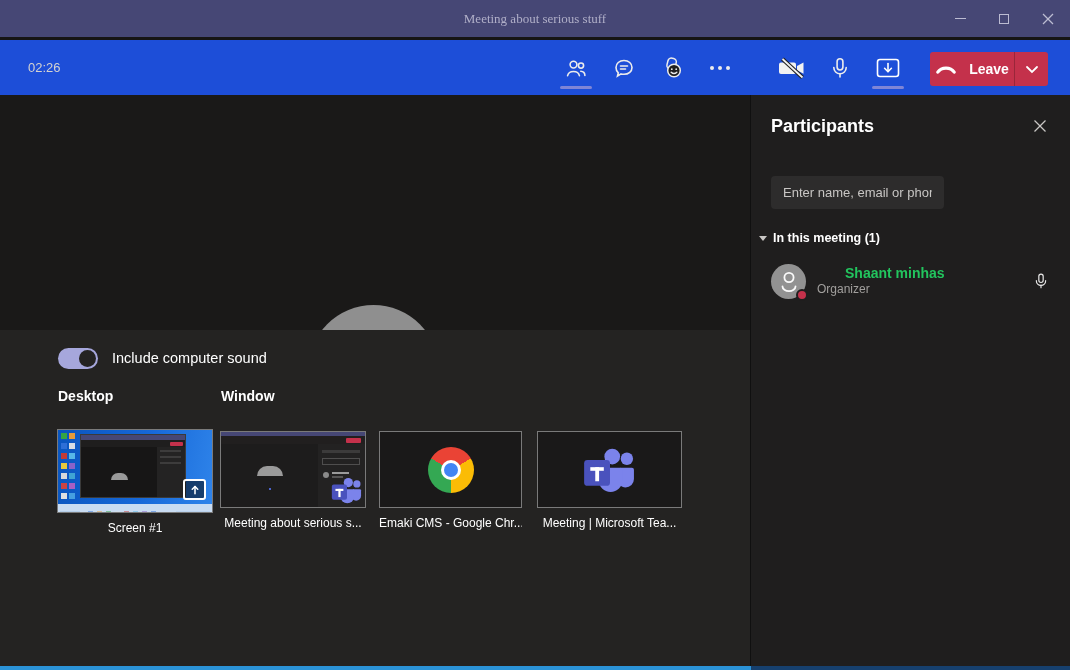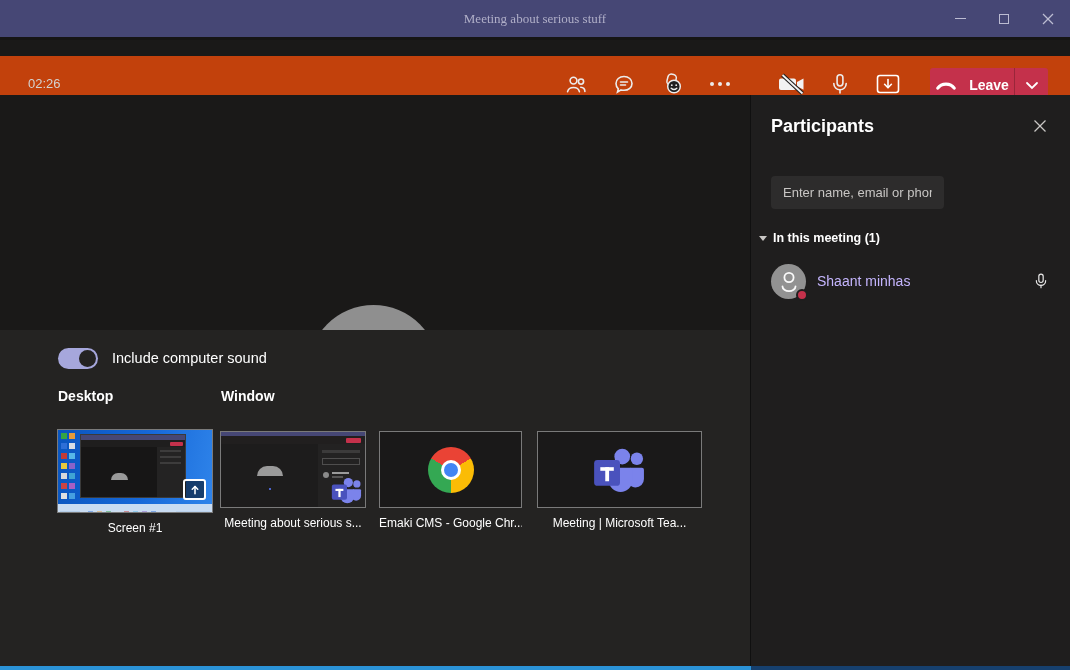--- a/index.html
+++ b/index.html
@@ -12,21 +12,21 @@
   .titlebar-gap{position:absolute;top:37px;left:0;width:100%;height:3px;background:#161515;}
   .tb-title{position:absolute;left:0;right:0;top:0;height:37px;line-height:37px;text-align:center;
             font-size:13px;color:#b0afc8;font-family:Liberation Serif, serif;}
   .tb-controls{position:absolute;right:0;top:0;height:37px;display:flex;}
   .tb-btn{width:44px;height:37px;display:flex;align-items:center;justify-content:center;cursor:pointer;}
   .tb-btn svg{stroke:#bcbcd2;}
   .min-bar{width:11px;height:1px;background:#bcbcd2;}
   .max-box{width:10px;height:10px;border:1px solid #bcbcd2;}
 
   
-  .toolbar{position:absolute;top:56px;left:0;width:100%;height:55px;background:#c2410c;}
+  .toolbar{position:absolute;top:40px;left:0;width:100%;height:55px;background:#1d4ed8;}
   .timer{position:absolute;left:28px;top:0;height:55px;display:flex;align-items:center;
          font-size:13px;color:#d4d2d0;}
   .icon-group{position:absolute;top:5px;display:flex;gap:2px;}
   .group-center{left:553px;}
   .group-right{left:769px;}
   .icon-btn{width:46px;height:45px;display:flex;align-items:center;justify-content:center;
             position:relative;cursor:pointer;color:#ececec;}
   .icon-btn.active::after{content:"";position:absolute;left:7px;right:7px;bottom:1px;height:3px;
             border-radius:2px;background:#7f85d6;}
   .dots{display:flex;gap:4px;}
@@ -47,21 +47,21 @@
           background:#a6a7dc;cursor:pointer;}
   .toggle .knob{position:absolute;right:2px;top:2px;width:17px;height:17px;border-radius:50%;background:#242322;}
   .toggle-label{position:absolute;left:112px;top:20px;font-size:14.5px;color:#fff;}
   .group-label{position:absolute;top:58px;font-size:14px;font-weight:bold;color:#fff;}
   .gl-desktop{left:58px;} .gl-window{left:221px;}
 
   .thumb-item{position:absolute;}
   .ti-1{left:57px;top:99px;width:156px;}
   .ti-2{left:220px;top:101px;width:146px;}
   .ti-3{left:379px;top:101px;width:143px;}
-  .ti-4{left:537px;top:101px;width:165px;}
+  .ti-4{left:537px;top:101px;width:145px;}
   .thumb-box{position:relative;width:100%;border:1px solid #7a7a7a;background:#1b1a1a;overflow:hidden;cursor:pointer;}
   .ti-1 .thumb-box{height:84px;} .ti-2 .thumb-box,.ti-3 .thumb-box,.ti-4 .thumb-box{height:77px;}
   .caption{margin-top:8px;font-size:12px;color:#fff;white-space:nowrap;overflow:hidden;text-align:center;}
 
   
   .shot-desktop{position:absolute;inset:0;background:linear-gradient(100deg,#0a55be 0%,#1668d8 55%,#2f84ea 100%);}
   .desk-icons{position:absolute;left:1px;top:1px;}
   .mini-win{position:absolute;left:22px;top:4px;width:106px;height:64px;background:#171616;border:1px solid #3a3a3a;}
   .mw-title{height:5px;background:#464775;}
   .mw-toolbar{position:relative;height:7px;background:#1f1e1e;}
@@ -116,21 +116,21 @@
   .section-row{display:flex;align-items:center;gap:6px;margin:22px 0 0 8px;cursor:pointer;}
   .tri-down{width:0;height:0;border-left:4px solid transparent;border-right:4px solid transparent;
             border-top:5px solid #c8c6c4;}
   .section-label{font-size:12.5px;font-weight:bold;color:#fff;}
   .participant-row{position:relative;display:flex;align-items:center;margin:16px 20px 0 20px;height:40px;cursor:pointer;}
   .avatar{position:relative;width:35px;height:35px;border-radius:50%;background:#929292;flex:0 0 auto;
           display:flex;align-items:center;justify-content:center;}
   .presence-dot{position:absolute;right:-2px;bottom:-2px;width:12px;height:12px;border-radius:50%;
                 background:#c4314b;border:2px solid #1f1e1e;}
   .p-texts{margin-left:11px;flex:1;min-width:0;}
-  .p-name{font-size:14px;font-weight:normal;color:#c4b5fd;line-height:17px;}
+  .p-name{font-size:14px;font-weight:bold;color:#22c55e;line-height:17px;margin-left:28px;}
   .p-role{font-size:12px;color:#a19f9d;line-height:15px;}
   .p-mic{color:#e8e8e8;display:flex;align-items:center;cursor:pointer;}
 
   
   .bottom-strip{position:absolute;left:0;top:666px;width:100%;height:4px;display:flex;}
   .bs-left{width:751px;height:100%;background:#2b93d8;}
   .bs-right{flex:1;height:100%;background:#16406e;}
 
   .svg-defs{position:absolute;width:0;height:0;overflow:hidden;}
 </style>
@@ -389,20 +389,21 @@
       <div class="participant-row">
         <div class="avatar">
           <svg width="32" height="32" viewBox="0 0 32 32">
             <circle cx="16" cy="12.5" r="4.6" fill="none" stroke="#fafafa" stroke-width="1.8"></circle>
             <path d="M9.5 21.5 a6.5 4.6 0 0 0 13 0" fill="none" stroke="#fafafa" stroke-width="1.8" stroke-linecap="round"></path>
           </svg>
           <span class="presence-dot"></span>
         </div>
         <div class="p-texts">
           <div class="p-name">Shaant minhas</div>
+          <div class="p-role">Organizer</div>
         </div>
         <div class="p-mic">
           <svg width="18" height="18">
               <use href="#i-mic"></use>
             </svg>
         </div>
       </div>
     </div>
   </div>
 

